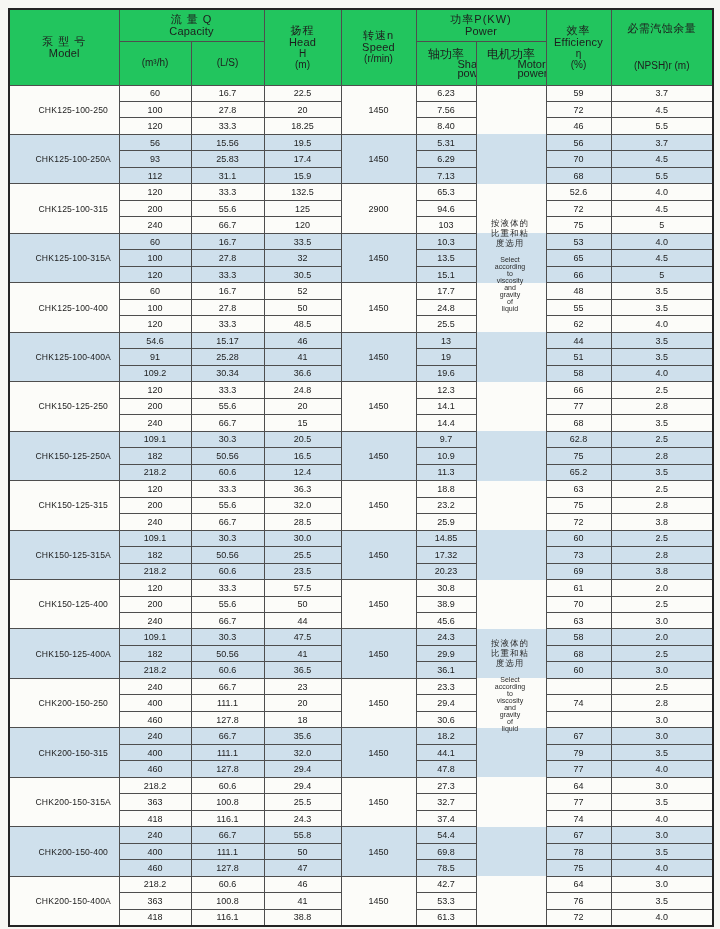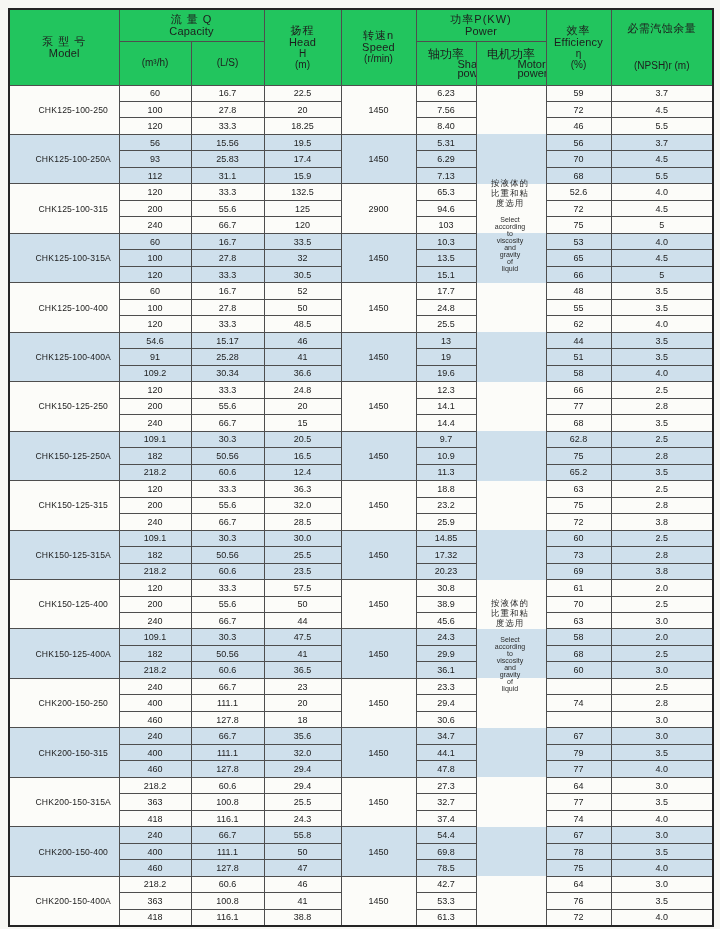--- a/index.html
+++ b/index.html
@@ -32,21 +32,21 @@
   .npsh-head .unit { margin-top:26px; }
   tbody tr { height:16.49px; }
   tbody td { font-size:9px; }
   td.model { text-align:center; padding-left:18px; font-size:8.6px; letter-spacing:0.2px; }
   td.white { background:#fcfcf9; }
   td.blue  { background:#cfe0ec; }
   td.gtop  { border-top:1.8px solid #2a2a2a; }
   td.motor { border-top:none; border-bottom:none; }
   .note {
     position:absolute; left:477px; width:66px;
-    text-align:center; color:#2c2c2c; pointer-events:none;
+    text-align:center; color:#2c2c2c; pointer-events:none;margin-top:40px;
   }
   .note .note-cn { font-size:8.5px; line-height:10px; letter-spacing:1px; margin-bottom:8px; }
   .note .note-en { font-size:7px; line-height:7px; }
 </style>
 </head>
 <body>
 
 <div class="page">
 
   <table class="spec">
@@ -467,21 +467,21 @@
           <td class="white">30.6</td>
           <td class="white"></td>
           <td class="white">3.0</td>
         </tr>
         <tr>
           <td class="model blue gtop" rowspan="3">CHK200-150-315</td>
           <td class="blue gtop">240</td>
           <td class="blue gtop">66.7</td>
           <td class="blue gtop">35.6</td>
           <td class="blue gtop" rowspan="3">1450</td>
-          <td class="blue gtop">34.7</td>
+          <td class="blue gtop">18.2</td>
           <td class="motor blue" rowspan="3"></td>
           <td class="blue gtop">67</td>
           <td class="blue gtop">3.0</td>
         </tr>
         <tr>
           <td class="blue">400</td>
           <td class="blue">111.1</td>
           <td class="blue">32.0</td>
           <td class="blue">44.1</td>
           <td class="blue">79</td>

